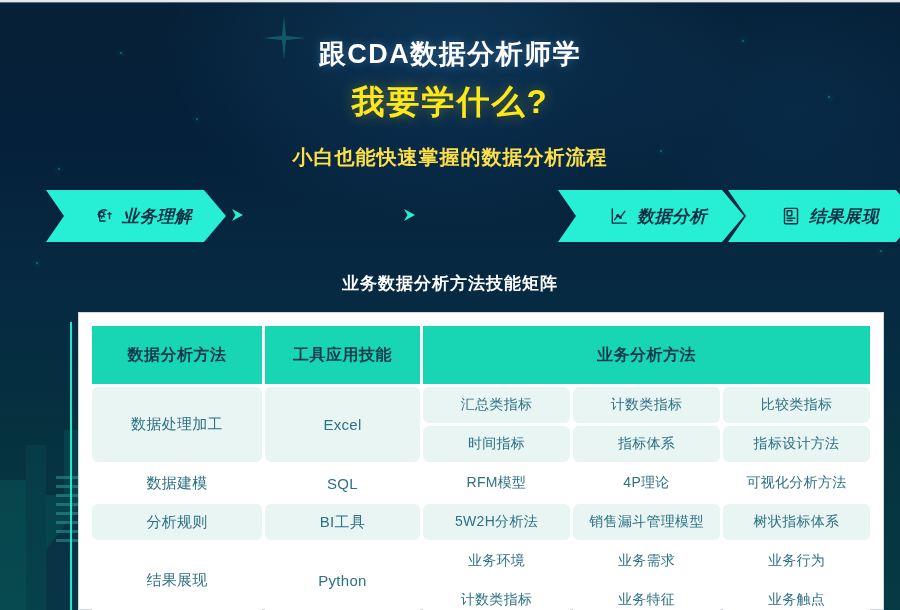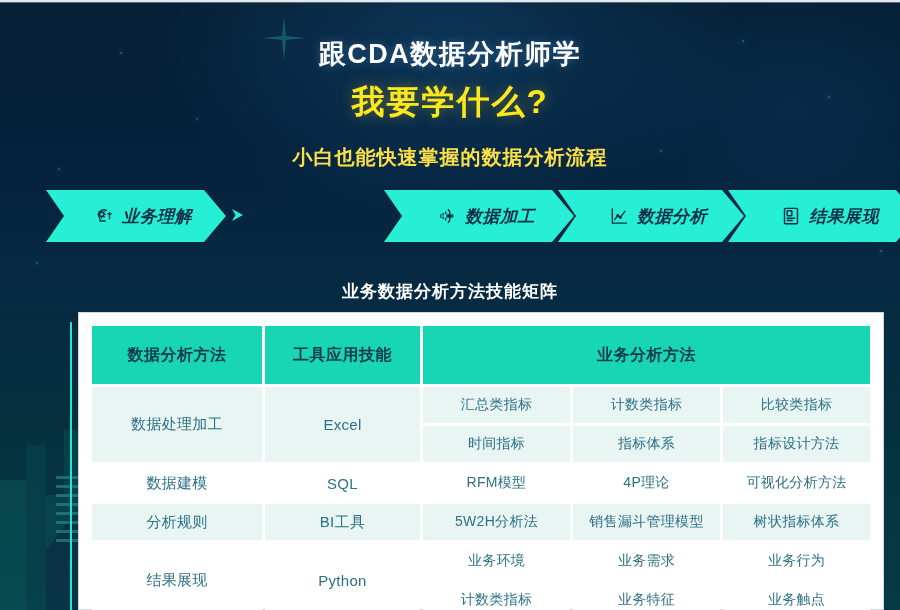--- a/index.html
+++ b/index.html
@@ -69,40 +69,40 @@
     font-size:17px; font-weight:bold; color:#0b2f44; white-space:nowrap; letter-spacing:.5px;
   }
   .chev-ico { width:20px; height:20px; flex:none; display:block; }
   .arrow-sep {
     position:absolute; top:18px; width:16px; height:14px;
   }
 
   
   .matrix-title {
     position:absolute; top:272px; left:0; right:0; text-align:center;
-    font-size:17px; font-weight:bold; color:#ffffff; letter-spacing:1px;margin-top:8px;
+    font-size:17px; font-weight:bold; color:#ffffff; letter-spacing:1px;
   }
 
   
   .panel {
     position:absolute; left:78px; top:312px; width:806px; height:298px;
     background:#ffffff;
     border:1px solid #cfd6db;
     padding:10px 10px 0 10px;
   }
   table { width:100%; border-collapse:separate; border-spacing:3px; table-layout:fixed; }
   th {
     background:#18d6b4;
     color:#0f3a4d;
     font-size:16px; font-weight:bold;
     height:58px; text-align:center; letter-spacing:.5px;
   }
   td {
     text-align:center; color:#2d7186; font-size:14px;
-    height:36px; letter-spacing:.3px;
+    height:36px; letter-spacing:.3px;border-radius:6px;
   }
   tr.band td { background:#e9f5f3; }
   tr.plain td { background:#ffffff; }
   td.lead { font-size:15px; }
 </style>
 </head>
 <body>
 
 <div class="bg">
   <div class="bg-hairline"></div>
@@ -167,29 +167,20 @@
 
   <svg class="arrow-sep" style="left:184px;" viewBox="0 0 16 14">
     <path d="M2 1 L13 7 L2 13 L5.5 7 Z" fill="#26efd6"></path>
   </svg>
 
 
   <svg class="arrow-sep" style="left:356px;" viewBox="0 0 16 14">
     <path d="M2 1 L13 7 L2 13 L5.5 7 Z" fill="#26efd6"></path>
   </svg>
 
-  <div class="chev" style="left:338px; width:190px;">
-    <svg class="chev-ico" viewBox="0 0 24 24" fill="none" stroke="#0b2f44" stroke-width="1.7" stroke-linecap="round">
-      <path d="M13.6 4.4c2.8 2 2.8 13.2 0 15.2"></path>
-      <circle cx="13.6" cy="12" r="1.5" fill="#0b2f44"></circle>
-      <path d="M10.4 7.2v2.2M10.4 14.6v2.2M7.4 9v1.6M7.4 13.4V15M4.6 10.6v.9M4.6 12.5v.9"></path>
-      <path d="M16.8 11.1h2.2M16.8 12.9h2.2"></path>
-    </svg>
-    <span class="chev-label">数据加工</span>
-  </div>
 
   <svg class="arrow-sep" style="left:528px;" viewBox="0 0 16 14">
     <path d="M2 1 L13 7 L2 13 L5.5 7 Z" fill="#26efd6"></path>
   </svg>
 
   <div class="chev" style="left:512px; width:186px;">
     <svg class="chev-ico" viewBox="0 0 24 24" fill="none" stroke="#0b2f44" stroke-width="1.7" stroke-linecap="round" stroke-linejoin="round">
       <path d="M4 3.5v17h17"></path>
       <path d="M6.8 16.4 L10.6 11.4 L13.6 13.6 L19 6.4"></path>
       <circle cx="10.6" cy="11.4" r="1.1" fill="#0b2f44"></circle>

